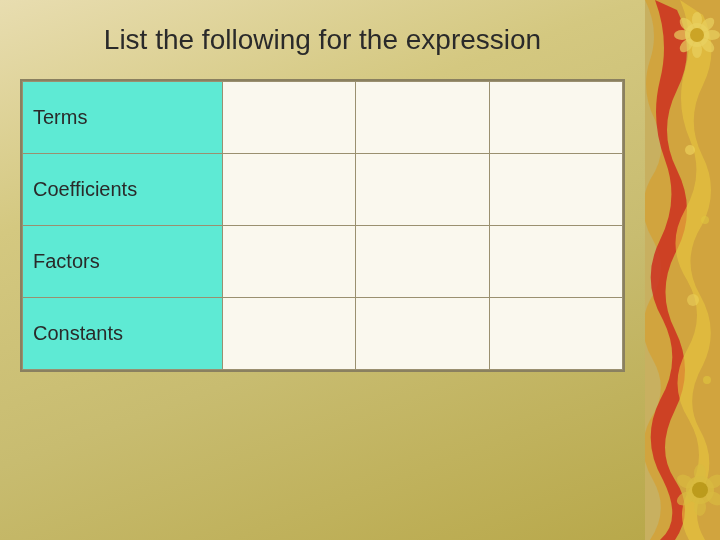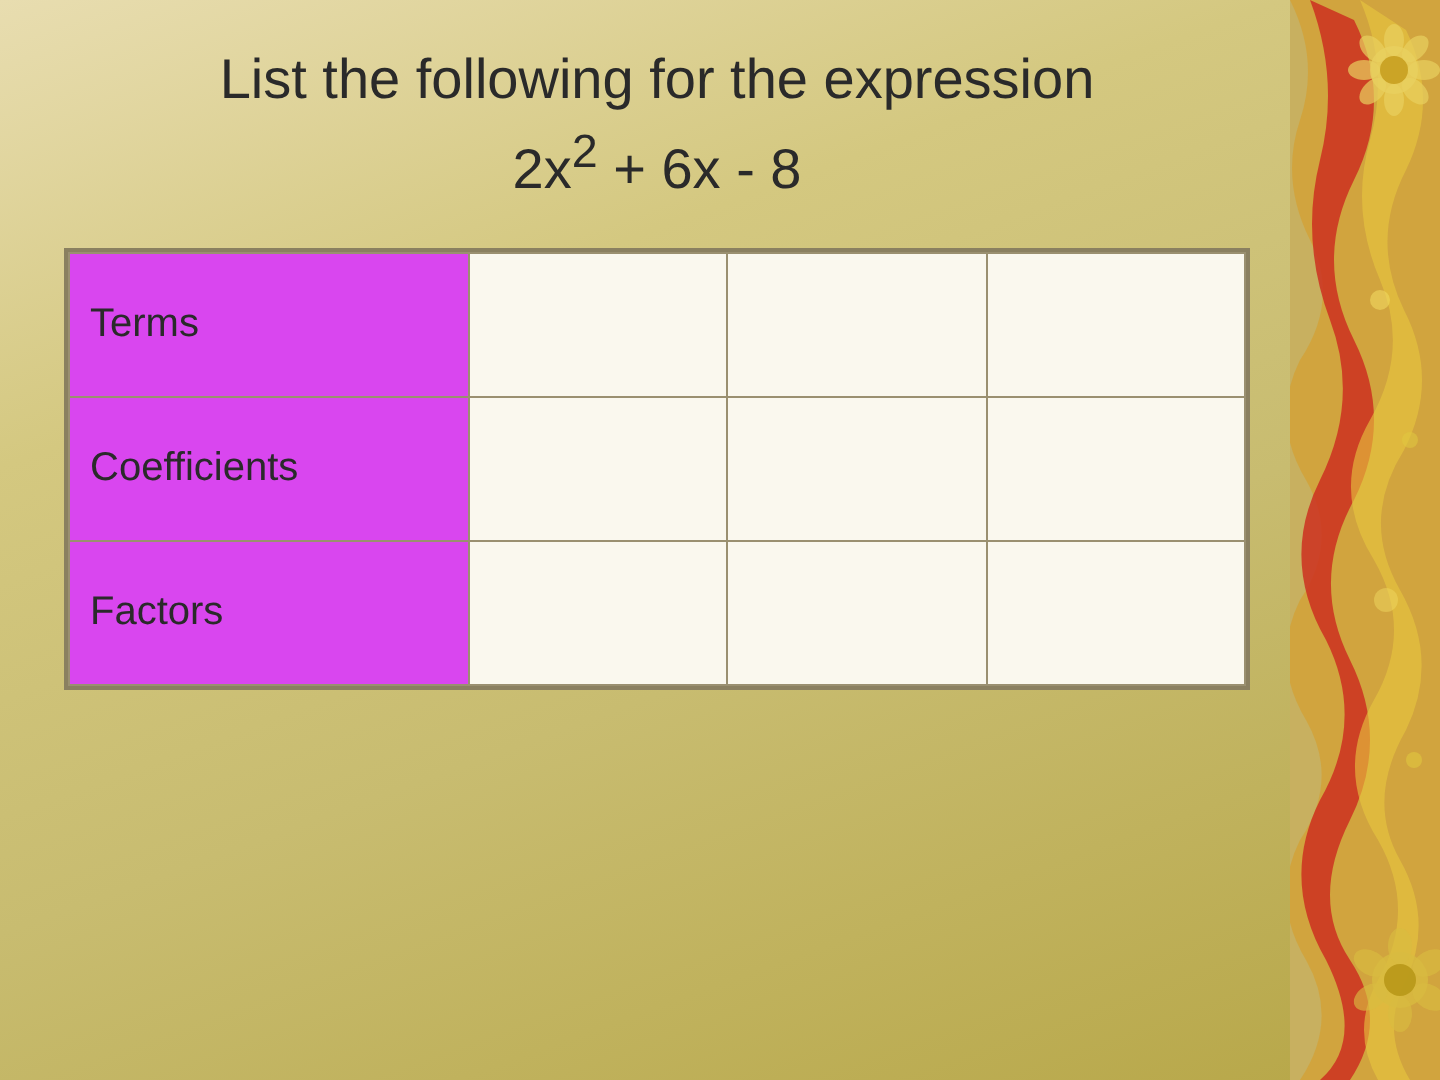--- a/index.html
+++ b/index.html
@@ -22,21 +22,21 @@
       position: absolute;
       top: 0;
       left: 0;
       width: 655px;
       height: 540px;
       background: linear-gradient(160deg, #e8ddb0 0%, #d4c880 30%, #c8bc70 60%, #b8a84a 100%);
       z-index: 3;
       display: flex;
       flex-direction: column;
       align-items: center;
-      padding: 20px 30px 20px 32px;
+      padding: 20px 30px 20px 20px;
     }
 
     .title-area {
       text-align: center;
       margin-bottom: 20px;
       width: 100%;
     }
 
     .title-text {
       font-size: 28px;
@@ -64,21 +64,21 @@
       vertical-align: middle;
       font-size: 20px;
       color: #2a2a2a;
       background: #f8f4e4;
     }
 
     td.row-label {
       width: 200px;
       font-size: 20px;
       color: #2a2a2a;
-      background: #d946ef;
+      background: #5eead4;
     }
 
     td.data-cell {
       background: #faf8ee;
     }
 
     
     .right-panel {
       position: absolute;
       right: 0;
@@ -94,43 +94,46 @@
       height: 100%;
     }
   </style>
 </head>
 <body>
 
 <div class="main-content">
   <div class="title-area">
     <div class="title-text">
       <span>List the following for the expression</span><br>
-      <span>
-        <span>2x<sup>2</sup> + 6x - 8</span>
-      </span>
     </div>
   </div>
 
   <div class="table-container">
     <table>
       <tbody>
         <tr>
           <td class="row-label">Terms</td>
           <td class="data-cell"></td>
           <td class="data-cell"></td>
           <td class="data-cell"></td>
         </tr>
         <tr>
           <td class="row-label">Coefficients</td>
           <td class="data-cell"></td>
           <td class="data-cell"></td>
           <td class="data-cell"></td>
         </tr>
         <tr>
           <td class="row-label">Factors</td>
+          <td class="data-cell"></td>
+          <td class="data-cell"></td>
+          <td class="data-cell"></td>
+        </tr>
+        <tr>
+          <td class="row-label">Constants</td>
           <td class="data-cell"></td>
           <td class="data-cell"></td>
           <td class="data-cell"></td>
         </tr>
       </tbody>
     </table>
   </div>
 </div>
 
 <div class="right-panel">

